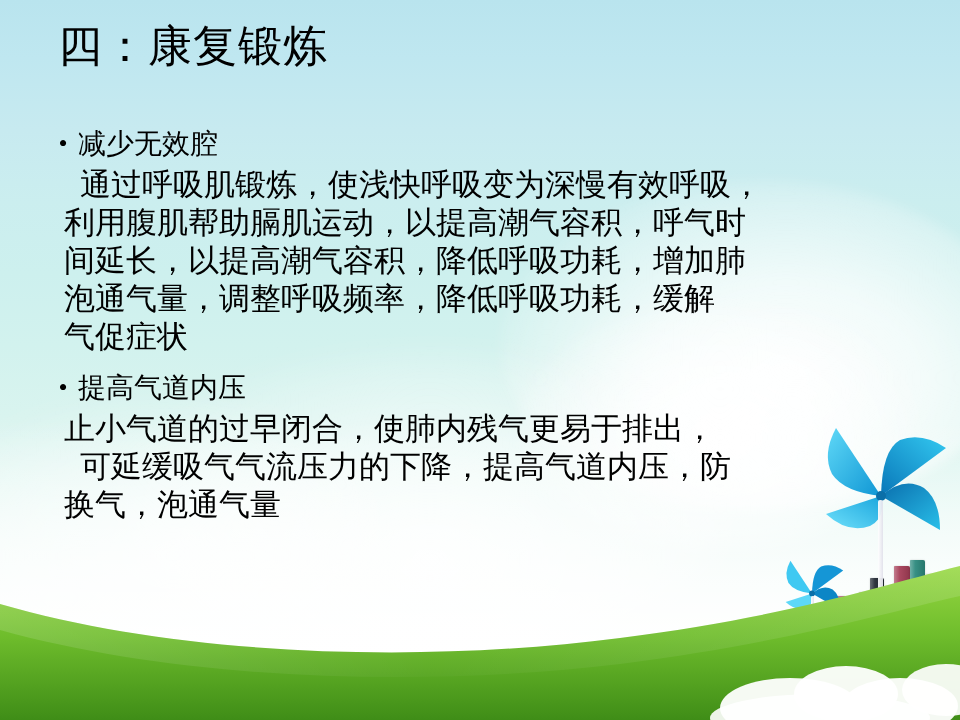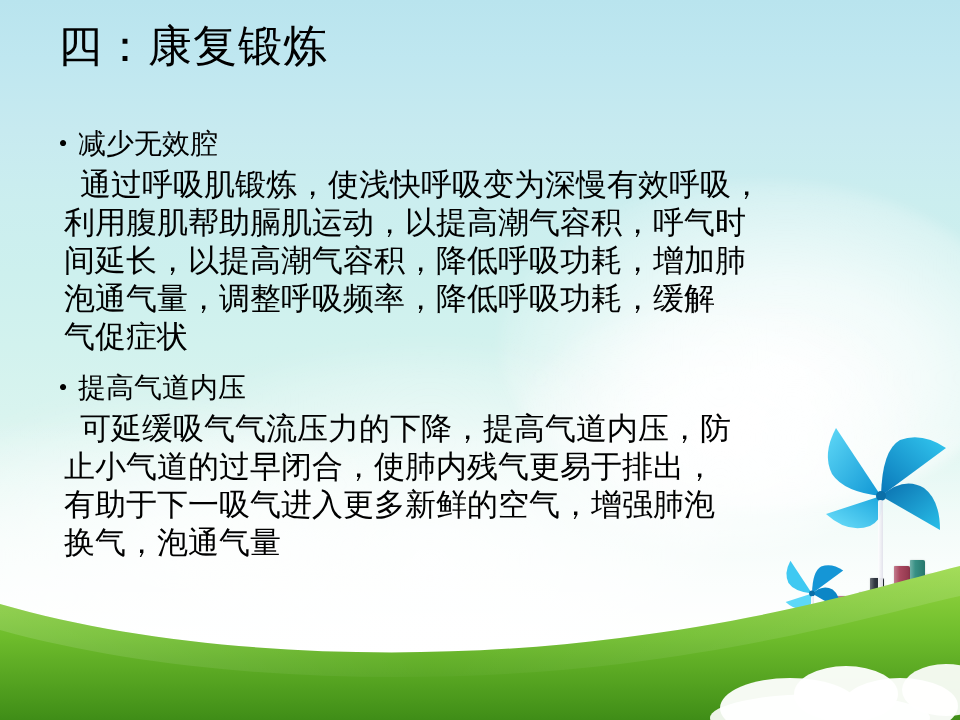--- a/index.html
+++ b/index.html
@@ -338,20 +338,19 @@
     </div>
 
     <div class="gap-sm"></div>
 
     <div class="bullet-row">
       <span class="bullet-dot">•</span>
       <span class="bullet-label">提高气道内压</span>
     </div>
 
     <div class="para">
+      <div class="line">止小气道的过早闭合，使肺内残气更易于排出，</div>
       <div class="line indented">可延缓吸气气流压力的下降，提高气道内压，防</div>
-      <div class="line">止小气道的过早闭合，使肺内残气更易于排出，</div>
-      <div class="line">有助于下一吸气进入更多新鲜的空气，增强肺泡</div>
       <div class="line">换气，泡通气量</div>
     </div>
 
   </div>
 </div>
 
 </body></html>

